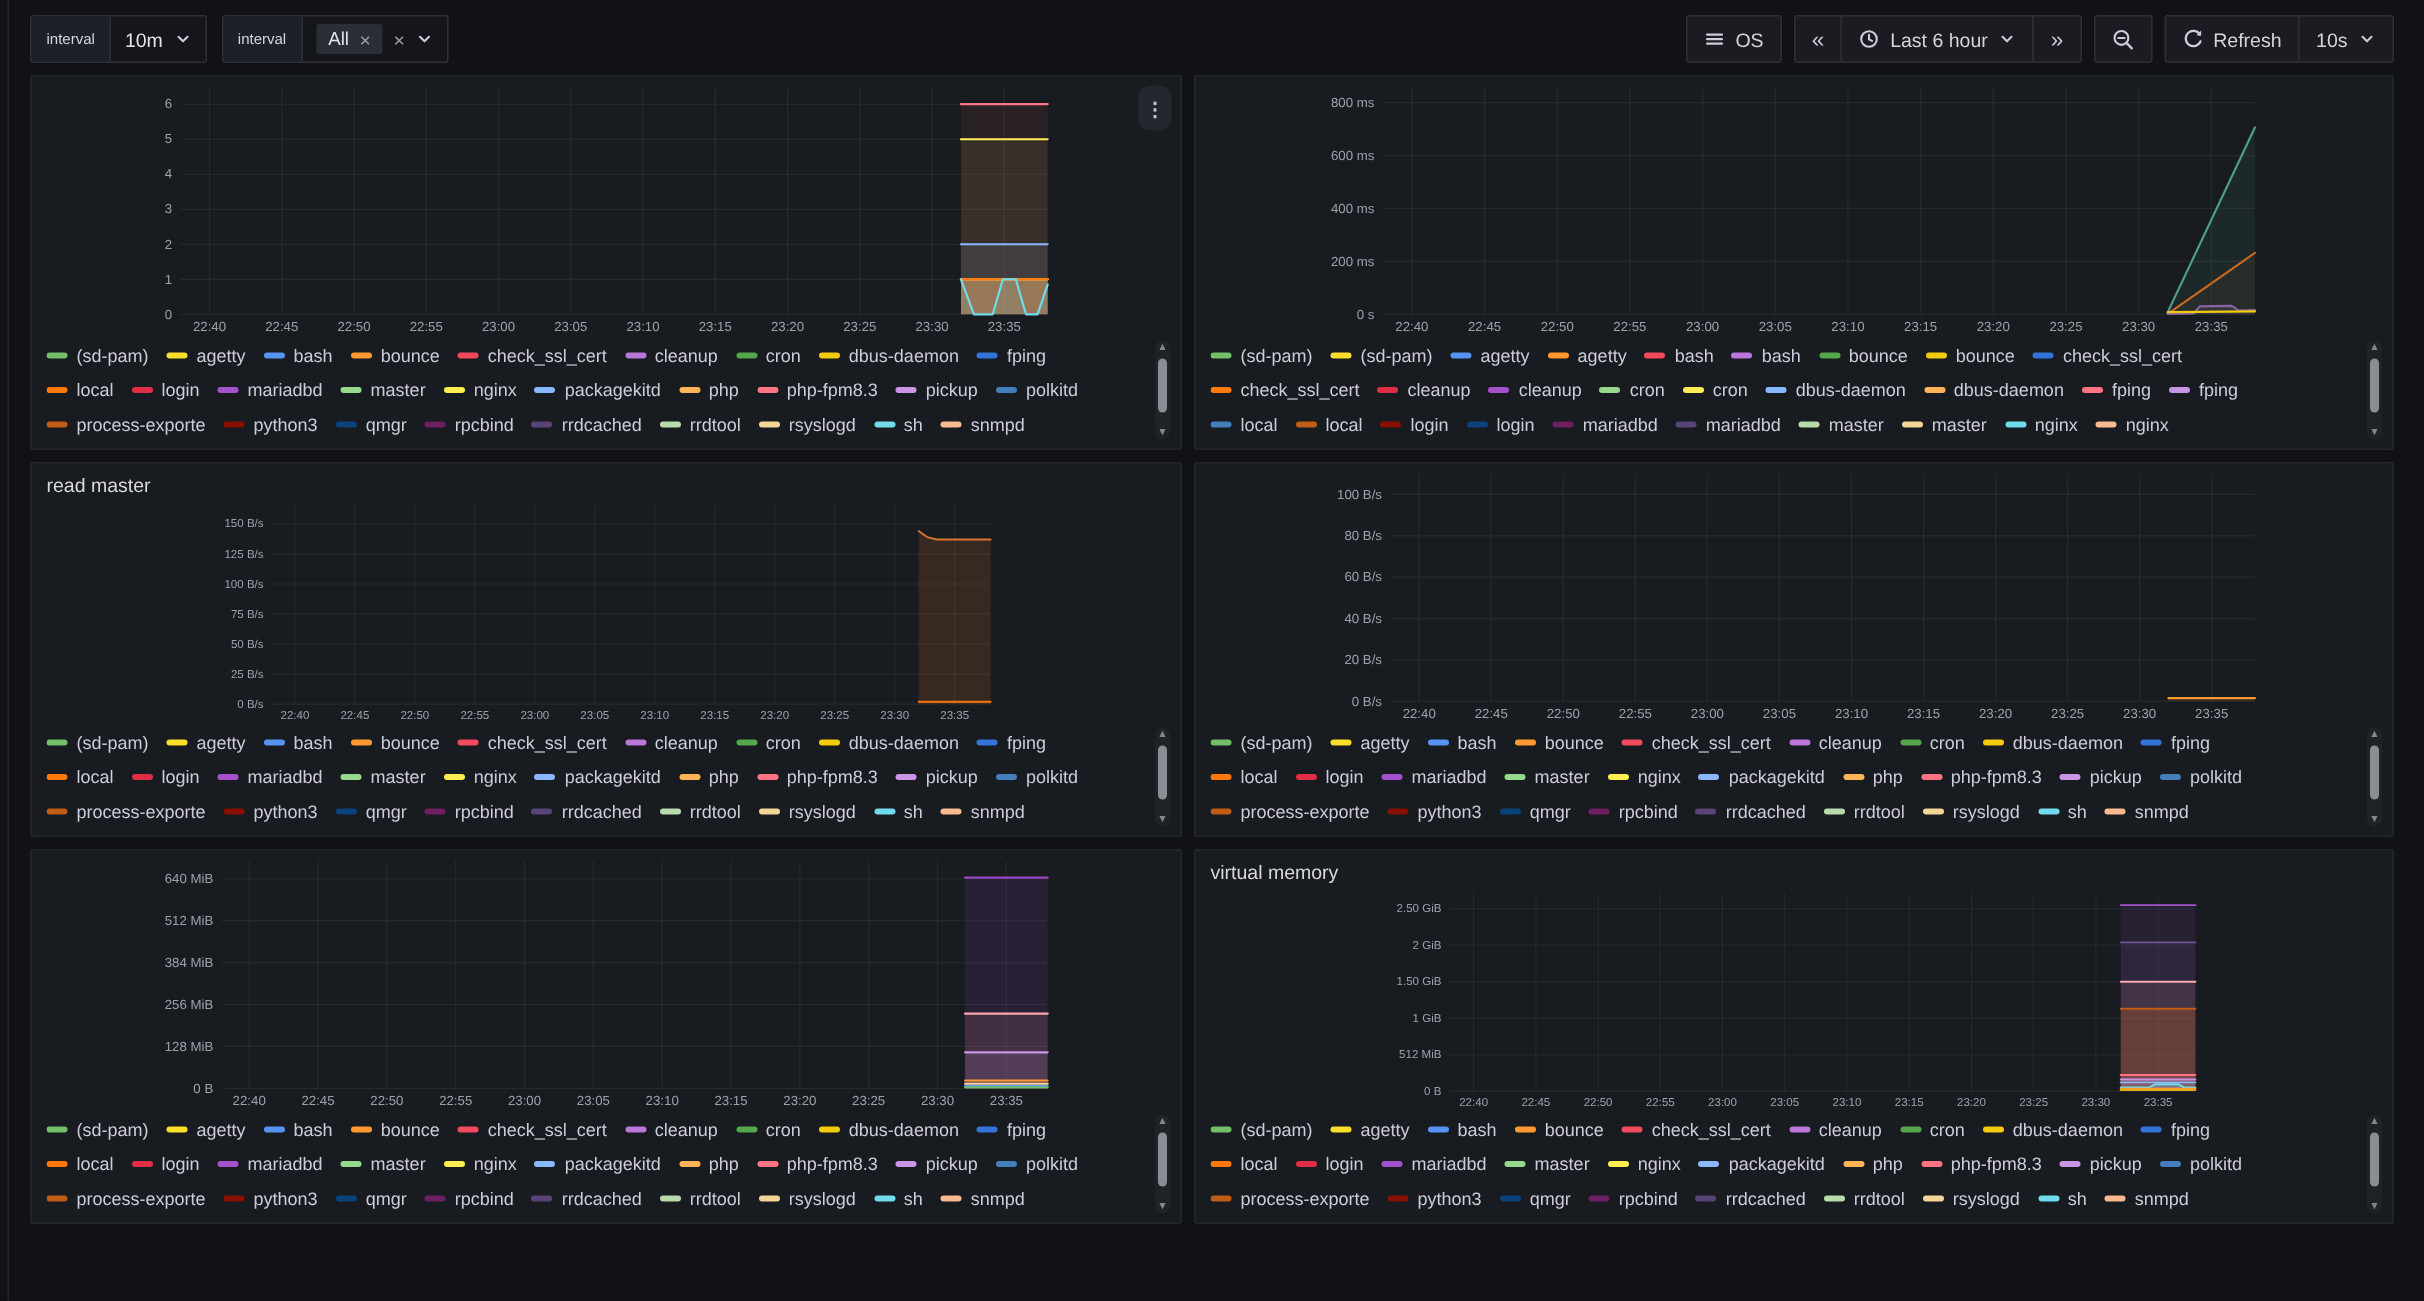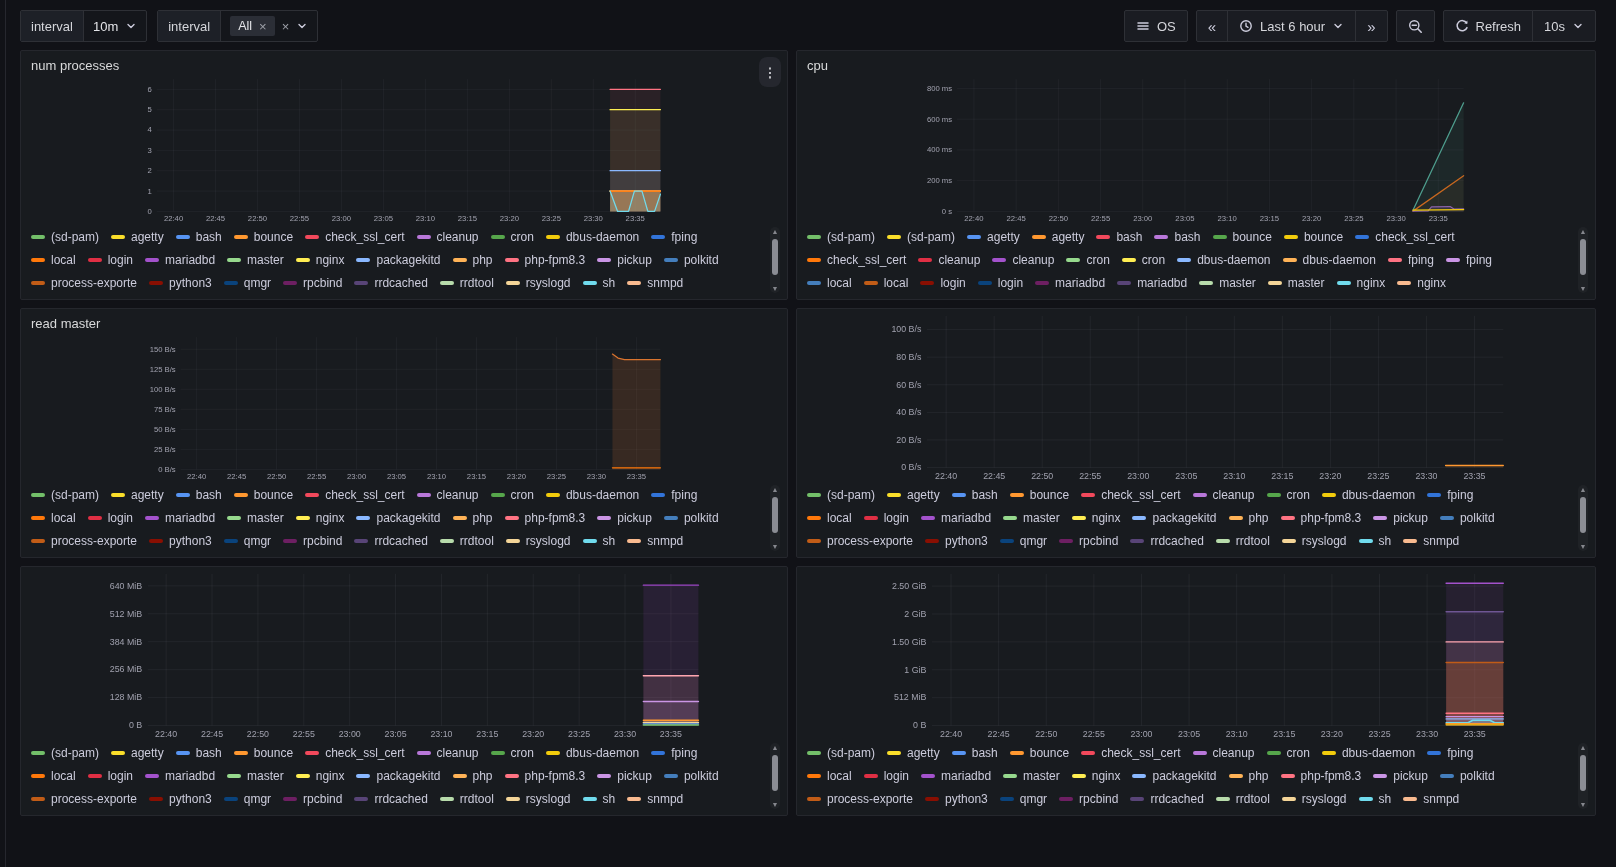--- a/index.html
+++ b/index.html
@@ -4,21 +4,21 @@
 <style>
   * { margin:0; padding:0; box-sizing:border-box; }
   html,body { width:1616px; height:867px; background:#111217; color:#CCCCDC;
               font-family:"Liberation Sans", sans-serif; overflow:hidden; }
   .left-rail { position:absolute; left:5px; top:0; bottom:0; width:1px; background:#26272E; }
 
   
   .topbar { display:flex; justify-content:space-between; align-items:center; padding:10px 20px 6px 20px; }
   .tb-left { display:flex; gap:10px; }
   .var-control { display:flex; height:32px; border:1px solid #2E3036; border-radius:2px; overflow:hidden; background:#14161B; }
-  .var-label { display:flex; align-items:center; padding:0 10px; background:#1D2027; font-size:13px; font-weight:500;
+  .var-label { display:flex; align-items:center; padding:0 10px; background:#1D2027; font-size:10px; font-weight:500;
                color:#D5D6DB; border-right:1px solid #2E3036; }
   .var-value { display:flex; align-items:center; gap:7px; padding:0 9px; font-size:13px; font-weight:500; color:#E3E4E8; cursor:pointer; }
   .chip { display:flex; align-items:center; gap:7px; background:#2B2E36; border-radius:2px; padding:3px 8px; font-size:12.5px; }
   .dim-x { color:#9DA0A8; font-size:13px; line-height:1; cursor:pointer; }
   .chev { color:#9DA0A8; display:flex; align-items:center; }
 
   .tb-right { display:flex; gap:8px; align-items:center; }
   .btn { display:flex; align-items:center; gap:7px; height:32px; padding:0 11px; background:#1A1C22;
          border:1px solid #2E3036; border-radius:2px; color:#D5D6DB; font-size:13px; font-weight:500; cursor:pointer; }
   .btn-group { display:flex; }
@@ -148,23 +148,20 @@
             </svg>
         </span>
       </button>
     </div>
   </div>
 </div>
 
 <div class="dash">
 
   <section class="panel">
-    <header class="panel-header">
-      <h2 class="panel-title">num processes</h2>
-    </header>
     <div class="kebab">⋮</div>
     <div class="chart-wrap">
         <svg class="chart" viewBox="0 0 756 213">
           <line x1="26" x2="746" y1="195" y2="195" stroke="rgba(204,204,220,0.08)" stroke-width="1"></line>
           <text x="19" y="198.5" text-anchor="end" fill="rgba(204,204,220,0.75)" font-size="11">0</text>
           <line x1="26" x2="746" y1="165.92307692307693" y2="165.92307692307693" stroke="rgba(204,204,220,0.08)" stroke-width="1"></line>
           <text x="19" y="169.42307692307693" text-anchor="end" fill="rgba(204,204,220,0.75)" font-size="11">1</text>
           <line x1="26" x2="746" y1="136.84615384615384" y2="136.84615384615384" stroke="rgba(204,204,220,0.08)" stroke-width="1"></line>
           <text x="19" y="140.34615384615384" text-anchor="end" fill="rgba(204,204,220,0.75)" font-size="11">2</text>
           <line x1="26" x2="746" y1="107.76923076923076" y2="107.76923076923076" stroke="rgba(204,204,220,0.08)" stroke-width="1"></line>
@@ -339,23 +336,20 @@
         </div>
         <div class="legend-sb">
           <div class="sb-up">▲</div>
           <div class="sb-thumb"></div>
           <div class="sb-down">▼</div>
         </div>
       </div>
   </section>
 
   <section class="panel">
-    <header class="panel-header">
-      <h2 class="panel-title">cpu</h2>
-    </header>
     <div class="chart-wrap">
         <svg class="chart" viewBox="0 0 788 213">
           <line x1="53.8" x2="778" y1="195" y2="195" stroke="rgba(204,204,220,0.08)" stroke-width="1"></line>
           <text x="46.8" y="198.5" text-anchor="end" fill="rgba(204,204,220,0.75)" font-size="11">0 s</text>
           <line x1="53.8" x2="778" y1="151.046511627907" y2="151.046511627907" stroke="rgba(204,204,220,0.08)" stroke-width="1"></line>
           <text x="46.8" y="154.546511627907" text-anchor="end" fill="rgba(204,204,220,0.75)" font-size="11">200 ms</text>
           <line x1="53.8" x2="778" y1="107.09302325581396" y2="107.09302325581396" stroke="rgba(204,204,220,0.08)" stroke-width="1"></line>
           <text x="46.8" y="110.59302325581396" text-anchor="end" fill="rgba(204,204,220,0.75)" font-size="11">400 ms</text>
           <line x1="53.8" x2="778" y1="63.13953488372093" y2="63.13953488372093" stroke="rgba(204,204,220,0.08)" stroke-width="1"></line>
           <text x="46.8" y="66.63953488372093" text-anchor="end" fill="rgba(204,204,220,0.75)" font-size="11">600 ms</text>
@@ -1048,20 +1042,23 @@
         </div>
         <div class="legend-sb">
           <div class="sb-up">▲</div>
           <div class="sb-thumb"></div>
           <div class="sb-down">▼</div>
         </div>
       </div>
   </section>
 
   <section class="panel">
+    <header class="panel-header">
+      <h2 class="panel-title">virtual memory</h2>
+    </header>
     <div class="chart-wrap">
         <svg class="chart" viewBox="0 0 788 213">
           <line x1="66.4" x2="778" y1="195" y2="195" stroke="rgba(204,204,220,0.08)" stroke-width="1"></line>
           <text x="59.400000000000006" y="198.5" text-anchor="end" fill="rgba(204,204,220,0.75)" font-size="11">0 B</text>
           <line x1="66.4" x2="778" y1="160.25735294117646" y2="160.25735294117646" stroke="rgba(204,204,220,0.08)" stroke-width="1"></line>
           <text x="59.400000000000006" y="163.75735294117646" text-anchor="end" fill="rgba(204,204,220,0.75)" font-size="11">512 MiB</text>
           <line x1="66.4" x2="778" y1="125.51470588235294" y2="125.51470588235294" stroke="rgba(204,204,220,0.08)" stroke-width="1"></line>
           <text x="59.400000000000006" y="129.01470588235293" text-anchor="end" fill="rgba(204,204,220,0.75)" font-size="11">1 GiB</text>
           <line x1="66.4" x2="778" y1="90.77205882352942" y2="90.77205882352942" stroke="rgba(204,204,220,0.08)" stroke-width="1"></line>
           <text x="59.400000000000006" y="94.27205882352942" text-anchor="end" fill="rgba(204,204,220,0.75)" font-size="11">1.50 GiB</text>

